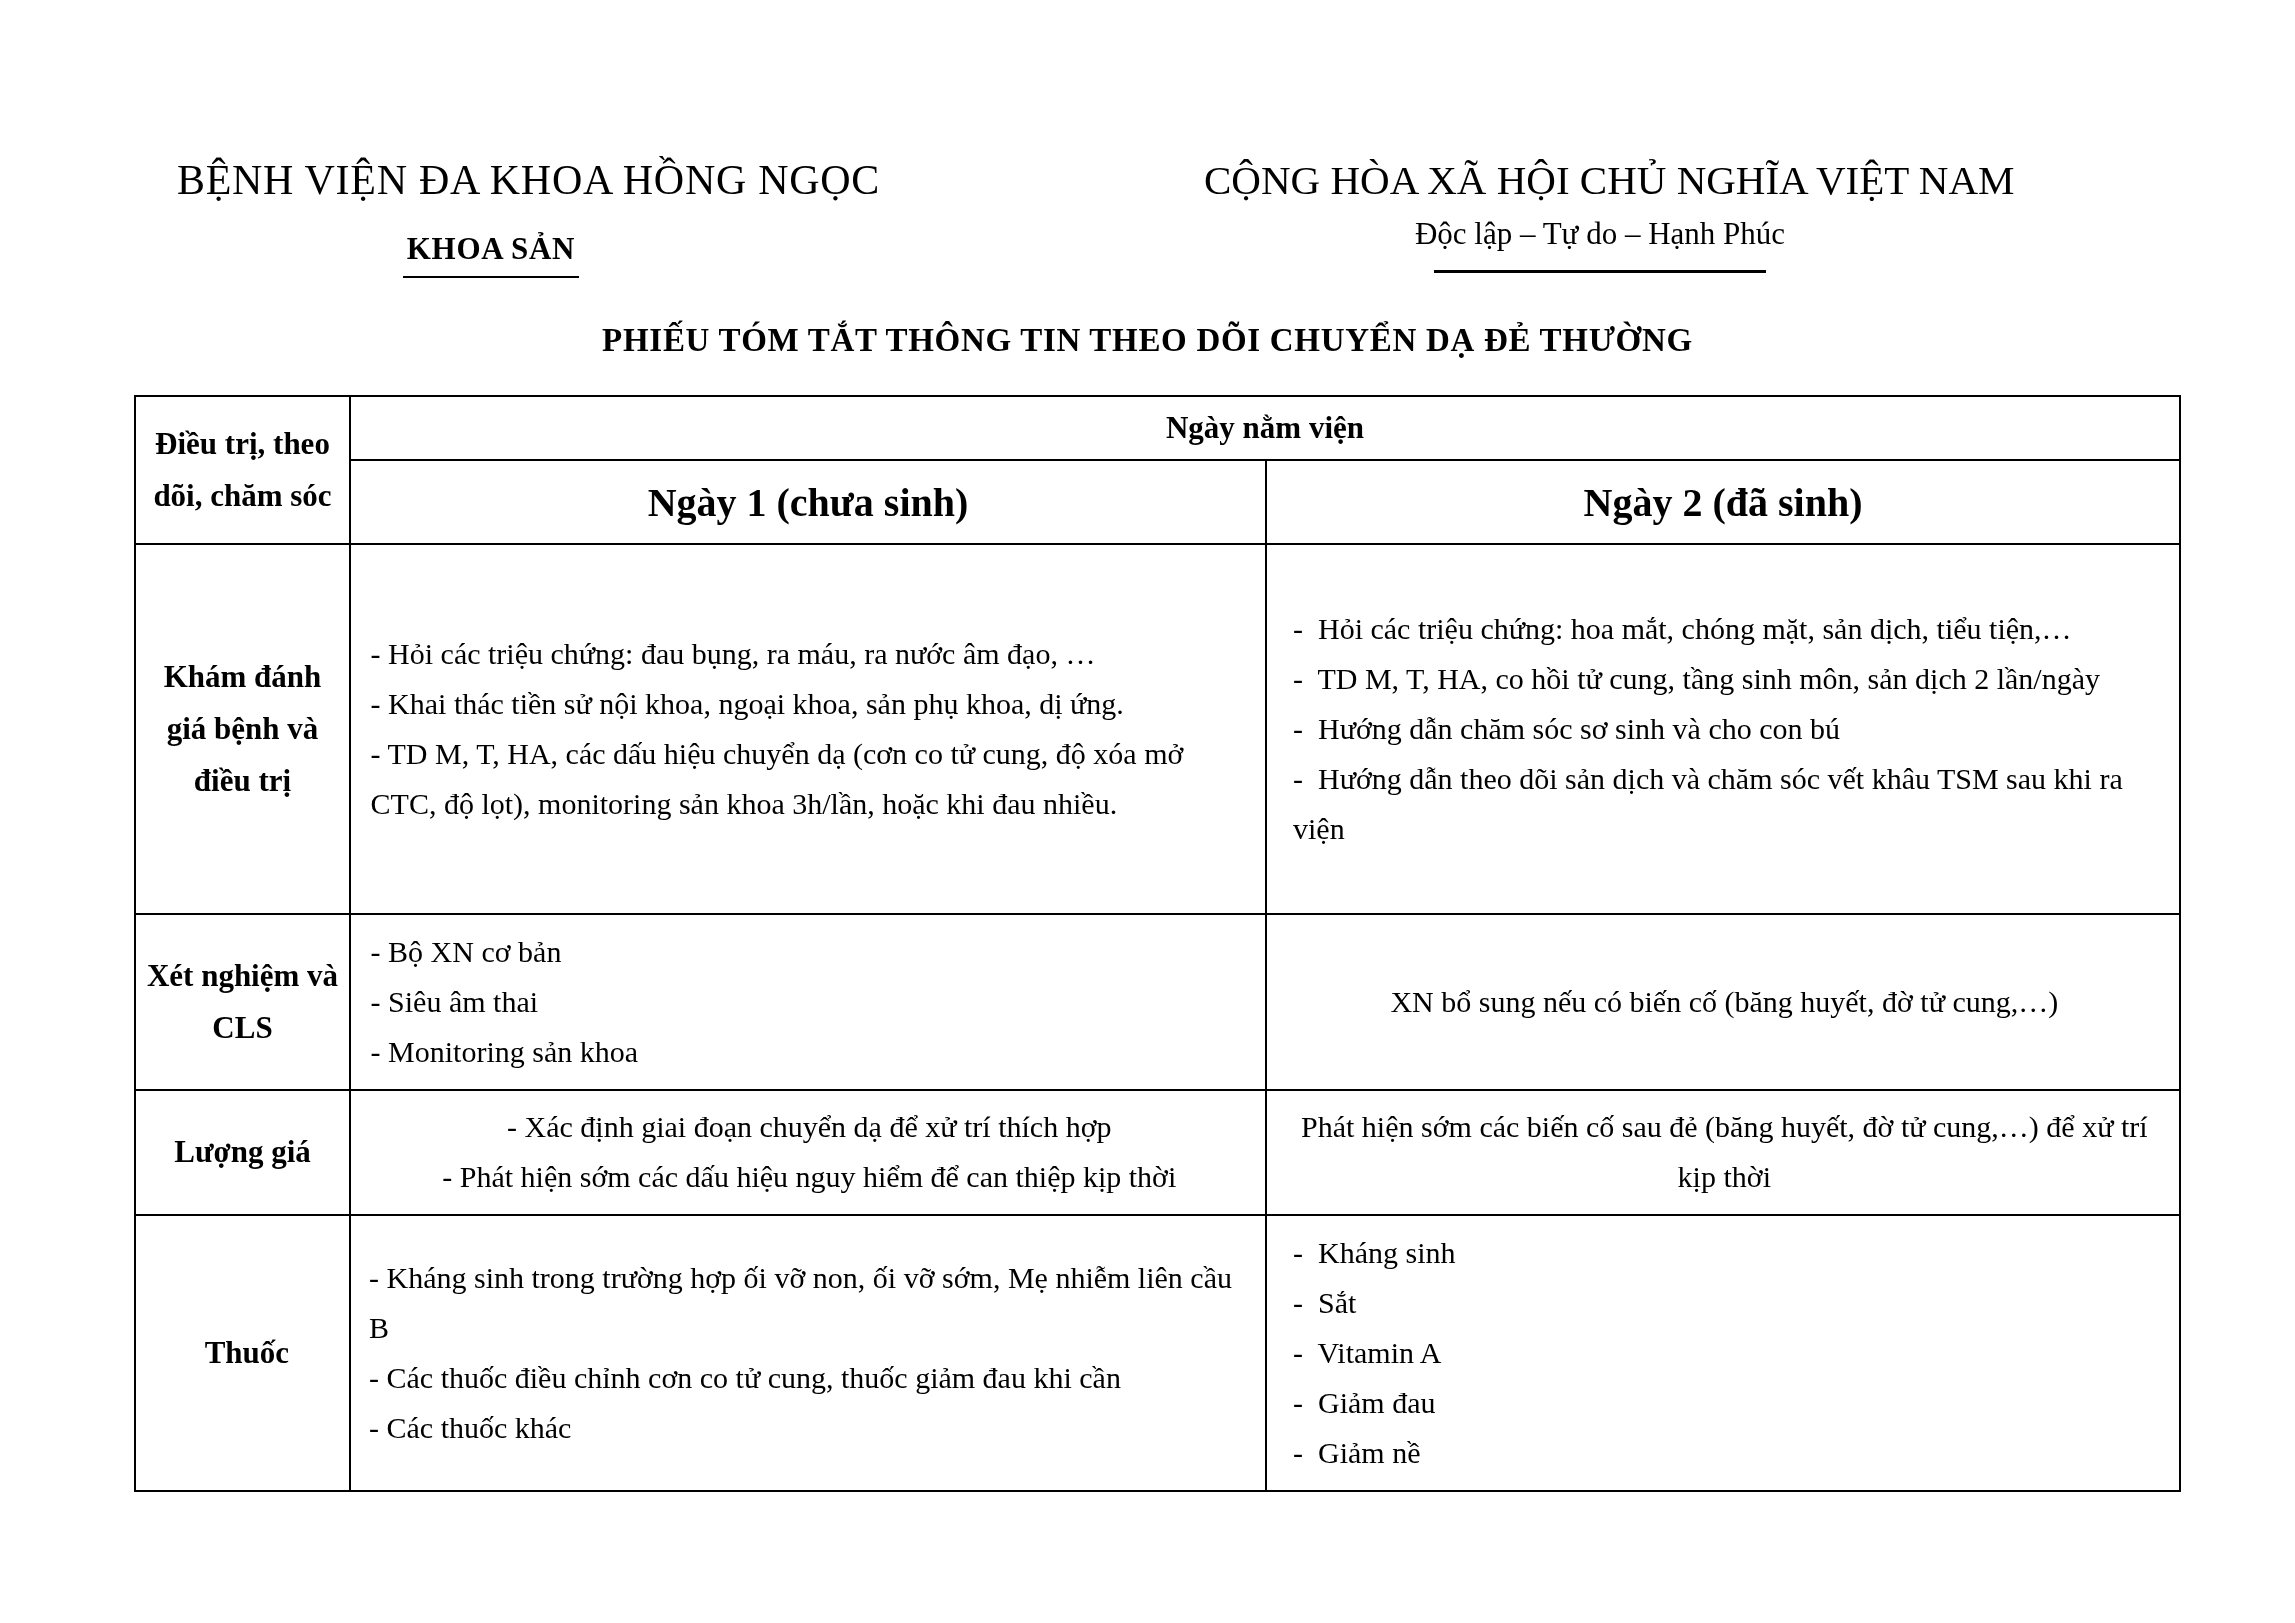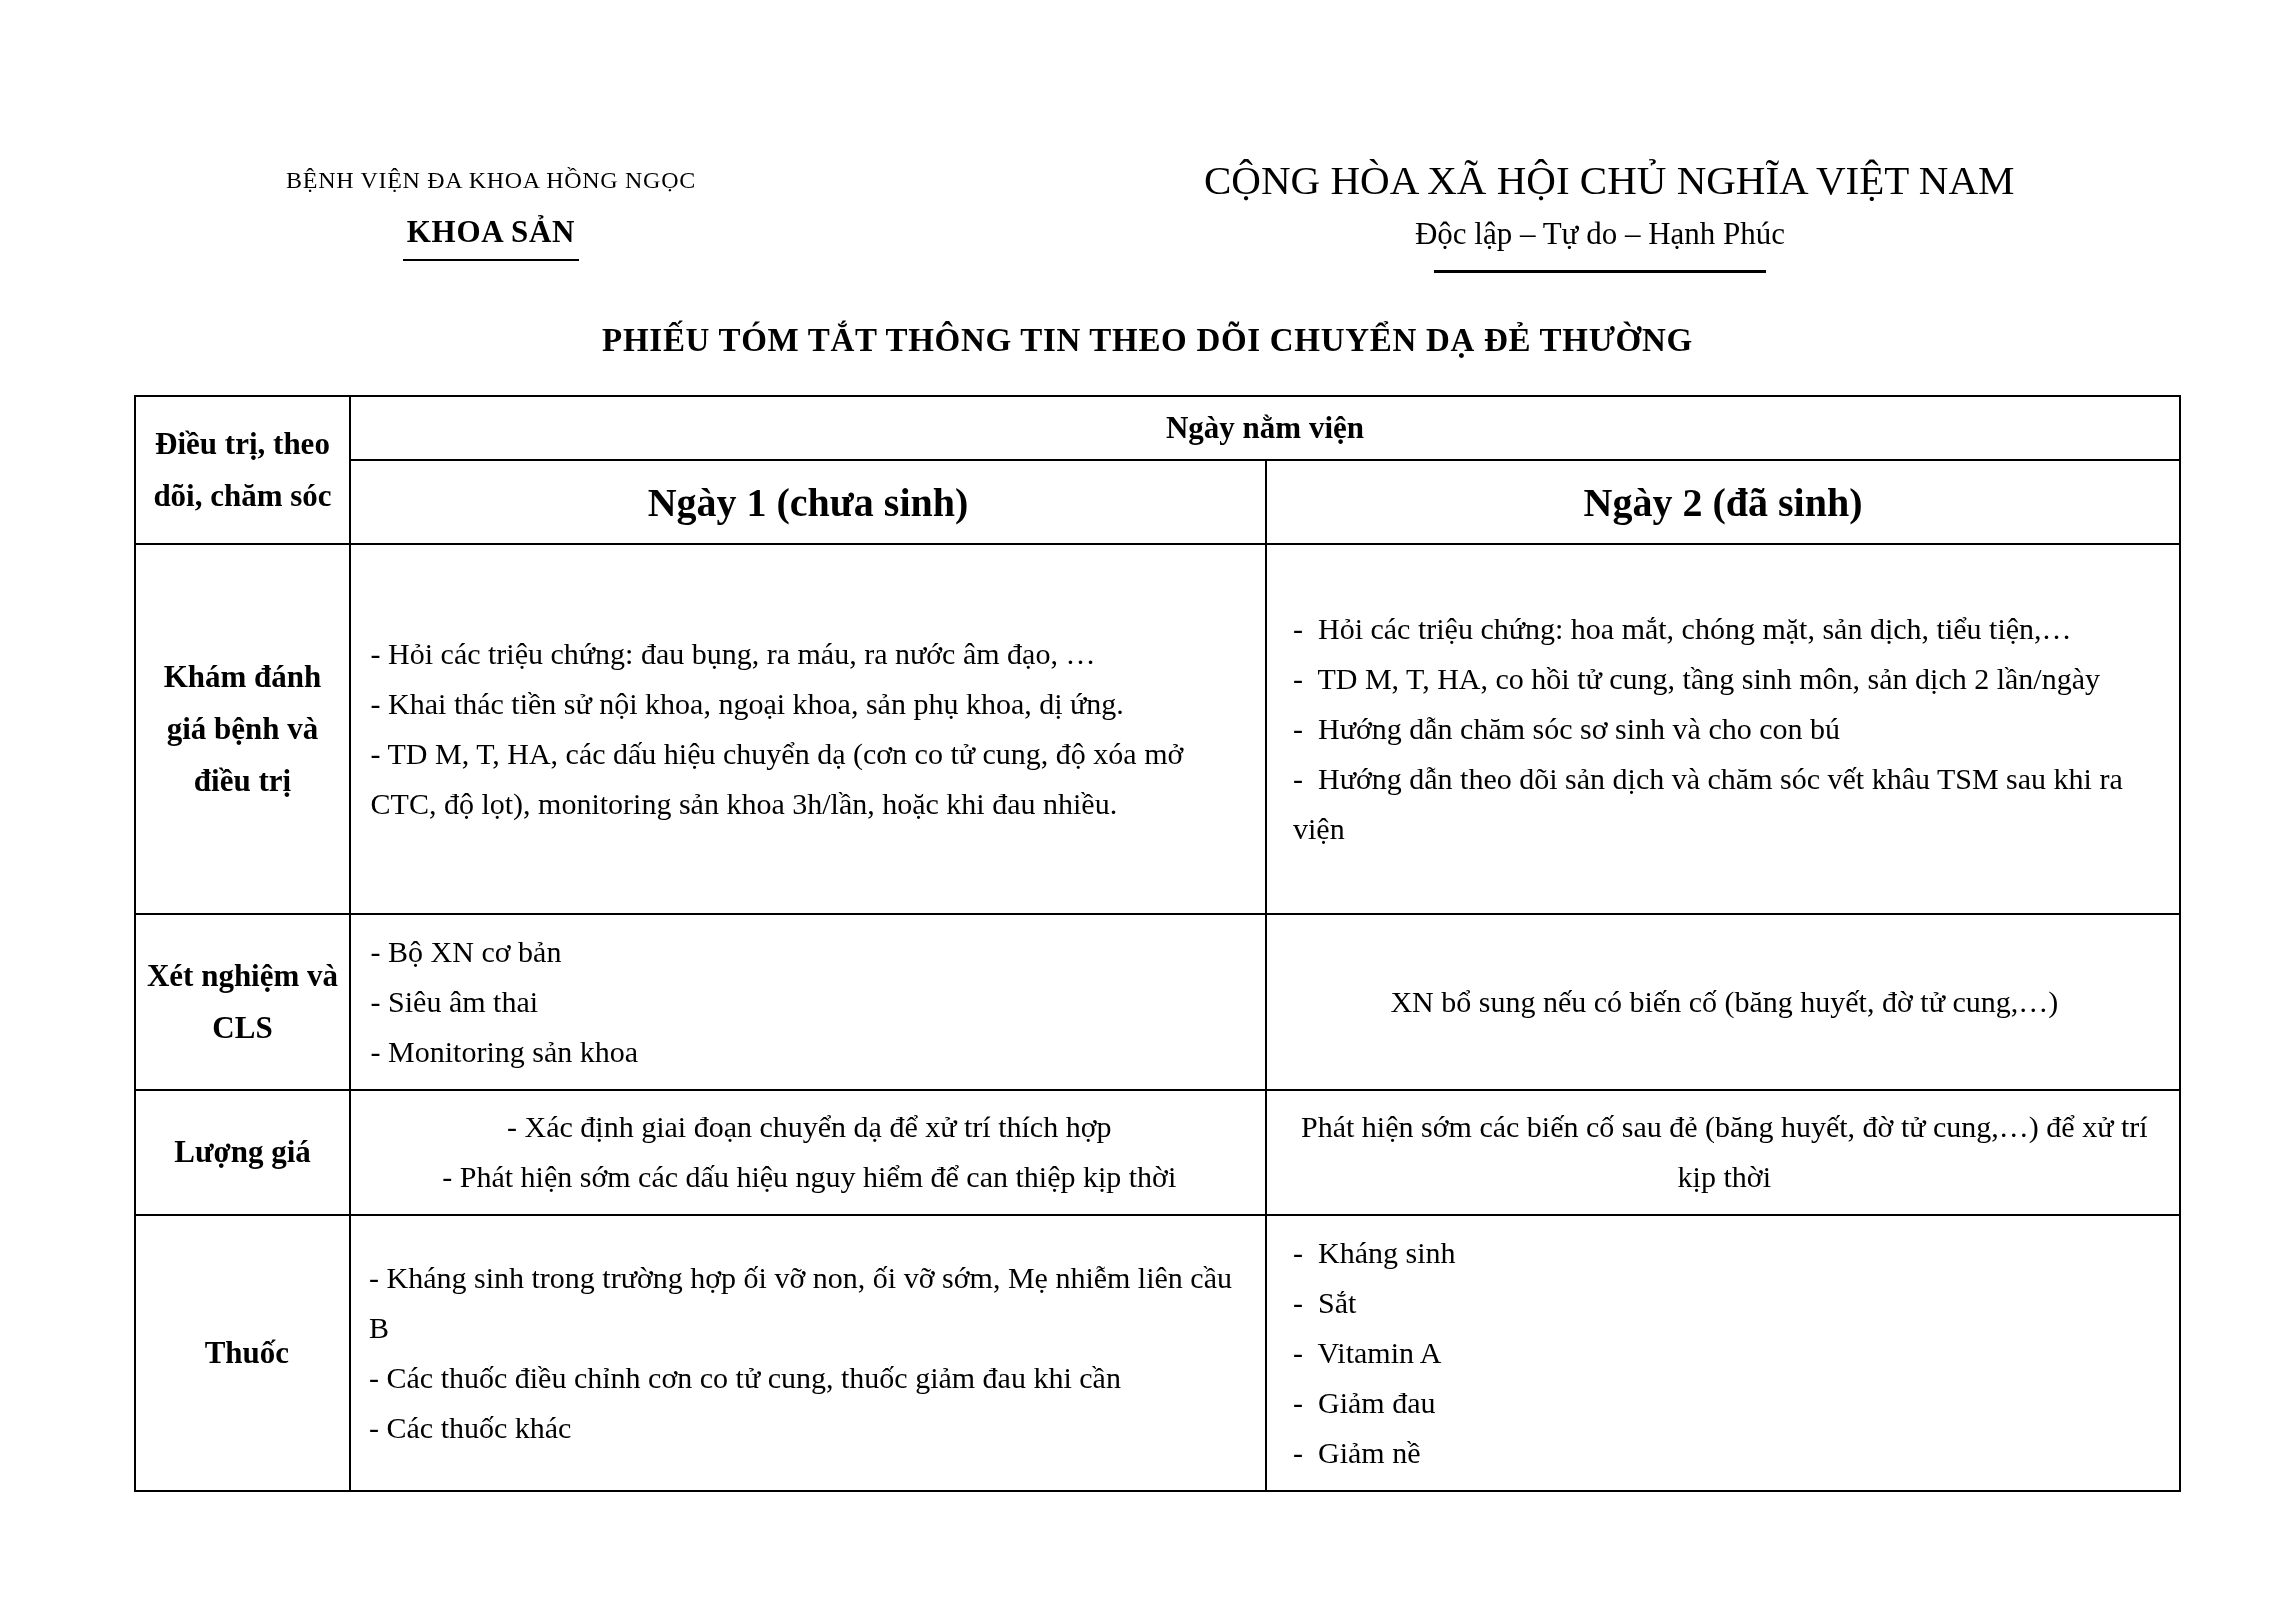--- a/index.html
+++ b/index.html
@@ -26,26 +26,26 @@
     text-align: center;
   }
   .header-right {
     position: absolute;
     left: 1204px;
     top: 160px;
     width: 792px;
     text-align: center;
   }
   .org-name {
-    font-size: 24px;
+    font-size: 42px;
     line-height: 41px;
     letter-spacing: 0.7px;
     white-space: nowrap;
   }
-  .dept-name-wrap { margin-top: 13px; }
+  .dept-name-wrap { margin-top: 30px; }
   .dept-name {
     display: inline-block;
     font-size: 31px;
     font-weight: bold;
     letter-spacing: 0.7px;
     padding: 0 3.9px 9.2px 3.9px;
     border-bottom: 2.6px solid #000;
   }
   .country-name {
     font-size: 41px;

